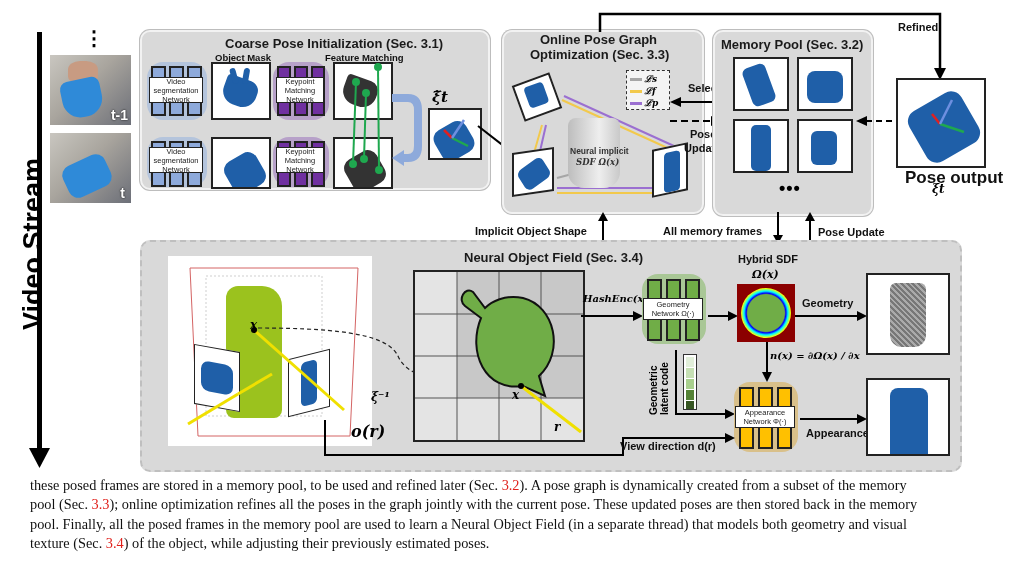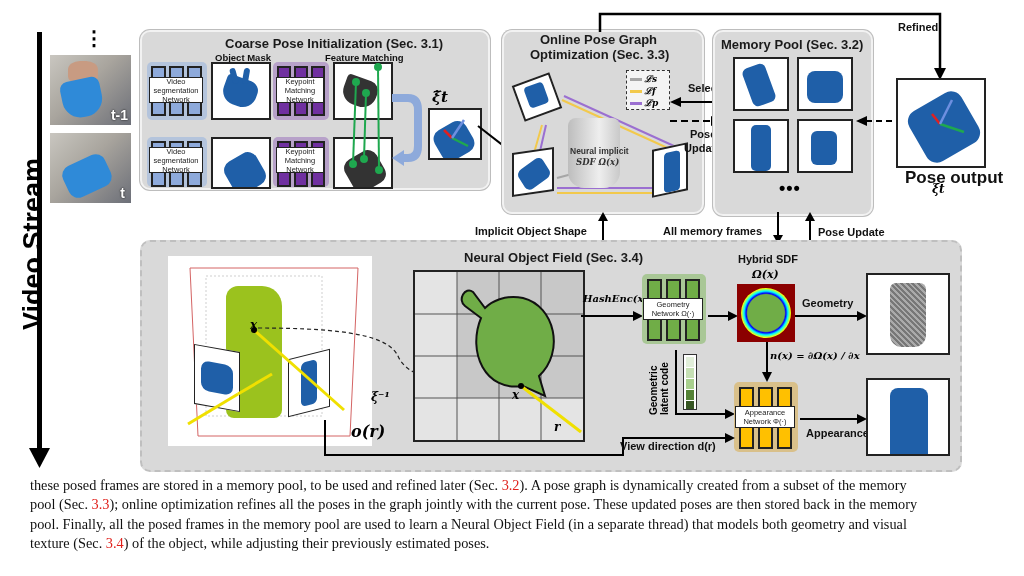--- a/index.html
+++ b/index.html
@@ -3,21 +3,21 @@
 <meta charset="utf-8">
 <style>
   html, body { margin:0; padding:0; background:#ffffff; }
   body { width:1024px; height:576px; position:relative; overflow:hidden; font-family:"Liberation Sans", sans-serif; }
   .abs { position:absolute; }
   .panel { position:absolute; background:#d9d9d9; border:2px solid #f2f2f2; border-radius:10px; box-shadow:0 0 0 1px #bdbdbd; }
   .panel-dashed { position:absolute; background:#d9d9d9; border:2px dashed #bfbfbf; border-radius:10px; }
   .title { position:absolute; font-weight:bold; color:#1a1a1a; font-size:13px; white-space:nowrap; text-align:center; }
   .lbl { position:absolute; font-weight:bold; color:#111; font-size:11px; white-space:nowrap; }
   .math { font-family:"DejaVu Serif", serif; font-style:italic; font-weight:bold; }
-  .net-bg { position:absolute; border-radius:5px; }
+  .net-bg { position:absolute; border-radius:16px; }
   .net-bar { position:absolute; border:2px solid #222; }
   .net-label { position:absolute; background:#fff; border:1.5px solid #222; font-size:7.5px; line-height:9px; text-align:center; color:#222; display:flex; align-items:center; justify-content:center; }
   .img-box { position:absolute; background:#fff; border:2px solid #222; overflow:hidden; }
   .caption { position:absolute; left:30px; top:476px; width:990px; font-family:"Liberation Serif", serif; font-size:14.3px; line-height:19.4px; color:#111; text-align:justify; }
   .caption .ref { color:#e0201b; }
   .caption-line { display:block; white-space:nowrap; }
   .vs-text { position:absolute; left:18px; top:330px; transform:rotate(-90deg); transform-origin:left top; font-weight:bold; font-size:27px; color:#000; white-space:nowrap; }
   svg { position:absolute; overflow:visible; }
 </style>
 </head>

